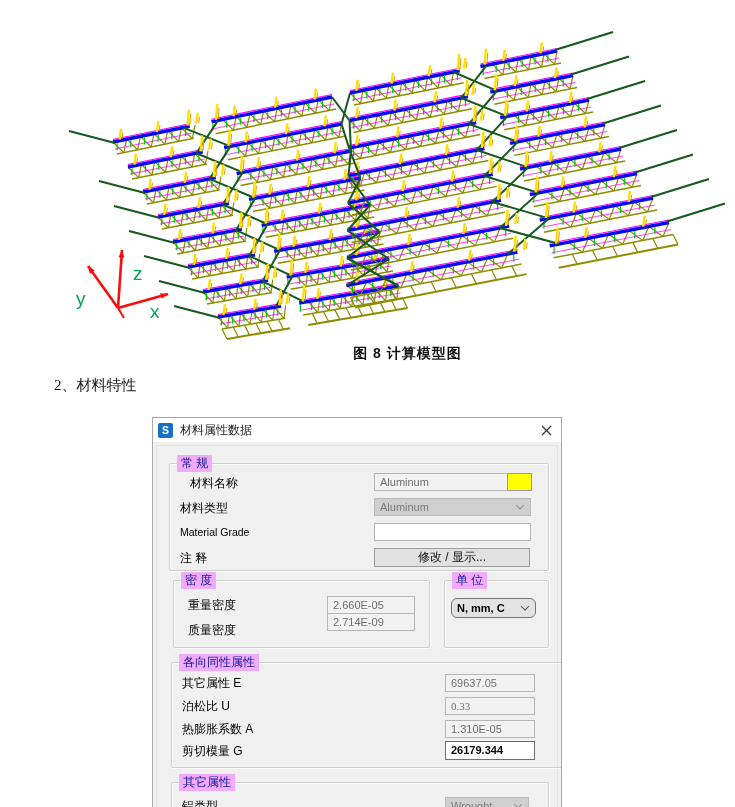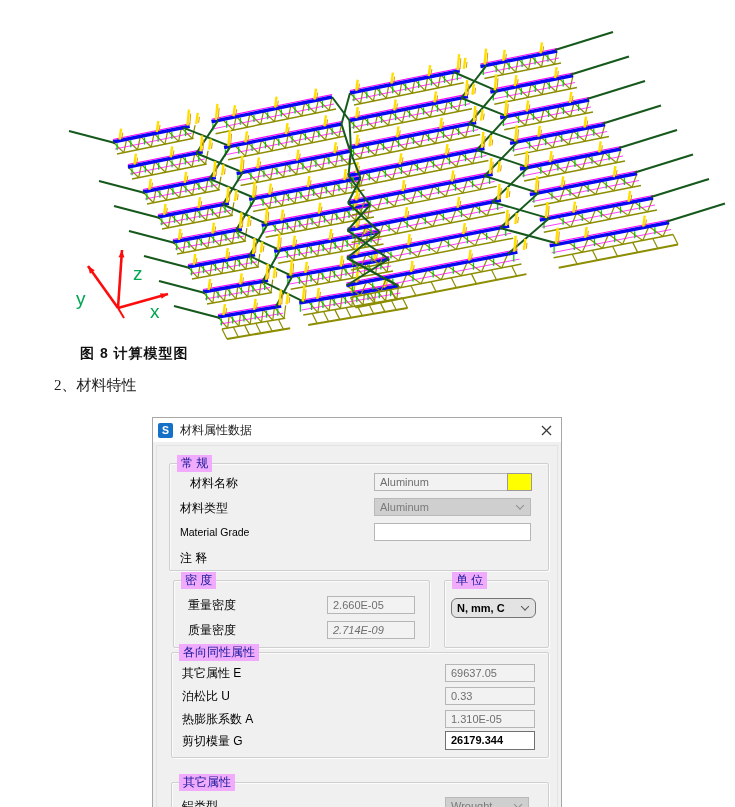--- a/index.html
+++ b/index.html
@@ -1,20 +1,20 @@
 <!DOCTYPE html>
 <html><head>
 <meta charset="utf-8">
 <style>
   html,body{margin:0;padding:0;}
   body{width:735px;height:807px;position:relative;overflow:hidden;background:#ffffff;
        font-family:"Liberation Sans","DejaVu Sans",sans-serif;}
   
   #model-svg{position:absolute;left:0;top:0;}
-  .fig-caption{position:absolute;top:345px;left:0;width:735px;text-align:left;text-indent:80px;
+  .fig-caption{position:absolute;top:345px;left:0;width:735px;text-align:center;text-indent:80px;
        font-size:14px;font-weight:bold;color:#111;letter-spacing:1px;}
   .sec-heading{position:absolute;top:376px;left:54px;font-size:15px;color:#1a1a1a;
        font-family:"Liberation Serif","DejaVu Serif",serif;}
   
   .dialog{position:absolute;left:152px;top:417px;width:408px;height:390px;background:#f0f0f0;
        border:1px solid #a8a8a8;overflow:hidden;font-size:12px;color:#000;}
   .titlebar{position:absolute;left:0;top:0;width:100%;height:24px;background:#ffffff;
        display:flex;align-items:center;}
   .s-icon{margin-left:5px;width:15px;height:15px;background:#1570c8;border-radius:2px;color:#fff;
        font-size:10.5px;font-weight:bold;display:flex;align-items:center;justify-content:center;}
@@ -1231,44 +1231,45 @@
     <div class="box" style="left:204px;top:9px;width:130px;height:16px;line-height:16px;">Aluminum</div>
     <div class="swatch" style="left: 337px; top: 9px; width: 23px; height: 16px; background: rgb(255, 255, 0);"></div>
     <span class="lbl" style="left:10px;top:36px;">材料类型</span>
     <div class="combo" style="left:204px;top:34px;width:150px;height:16px;line-height:16px;">
       <span>Aluminum</span>
       <span class="chev"></span>
     </div>
     <span class="lbl small" style="left:10px;top:62px;">Material Grade</span>
     <div class="box white" style="left:204px;top:59px;width:150px;height:16px;line-height:16px;"></div>
     <span class="lbl" style="left:10px;top:86px;">注 释</span>
+    <div class="btn" style="left:204px;top:84px;width:154px;height:17px;line-height:17px;">修改 / 显示...</div>
   </div>
 
   <div class="group" style="left:20px;top:162px;width:255px;height:66px;">
     <span class="group-title">密 度</span>
     <span class="lbl" style="left:14px;top:16px;">重量密度</span>
     <div class="box" style="left:153px;top:15px;width:81px;height:16px;line-height:16px;">2.660E-05</div>
     <span class="lbl" style="left:14px;top:41px;">质量密度</span>
-    <div class="box" style="left:153px;top:40px;width:81px;height:16px;line-height:16px;font-style:italic;">2.714E-09</div>
+    <div class="box" style="left:153px;top:32px;width:81px;height:16px;line-height:16px;">2.714E-09</div>
   </div>
 
   <div class="group" style="left:291px;top:162px;width:103px;height:66px;">
     <span class="group-title">单 位</span>
     <div class="combo enabled" style="left:6px;top:17px;width:78px;height:18px;line-height:18px;border-radius:6px;">
       <span>N, mm, C</span>
       <span class="chev"></span>
     </div>
   </div>
 
-  <div class="group" style="left:18px;top:234px;width:376px;height:104px;">
+  <div class="group" style="left:18px;top:244px;width:376px;height:104px;padding-left:36px;">
     <span class="group-title">各向同性属性</span>
     <span class="lbl" style="left:10px;top:12px;">其它属性 E</span>
     <div class="box" style="left:273px;top:11px;width:83px;height:16px;line-height:16px;">69637.05</div>
     <span class="lbl" style="left:10px;top:35px;">泊松比 U</span>
-    <div class="box" style="left:273px;top:34px;width:83px;height:16px;line-height:16px;">0.33</div>
+    <div class="box" style="left:273px;top:34px;width:83px;height:16px;line-height:16px;font-family:Liberation Serif, serif;">0.33</div>
     <span class="lbl" style="left:10px;top:58px;">热膨胀系数  A</span>
     <div class="box" style="left:273px;top:57px;width:83px;height:16px;line-height:16px;">1.310E-05</div>
     <span class="lbl" style="left:10px;top:80px;">剪切模量 G</span>
     <div class="box active" style="left:273px;top:78px;width:83px;height:17px;line-height:17px;">26179.344</div>
   </div>
 
   <div class="group" style="left:18px;top:364px;width:376px;height:80px;">
     <span class="group-title">其它属性</span>
     <span class="lbl" style="left:10px;top:15px;">铝类型</span>
     <div class="combo" style="left:273px;top:14px;width:77px;height:16px;line-height:16px;">

